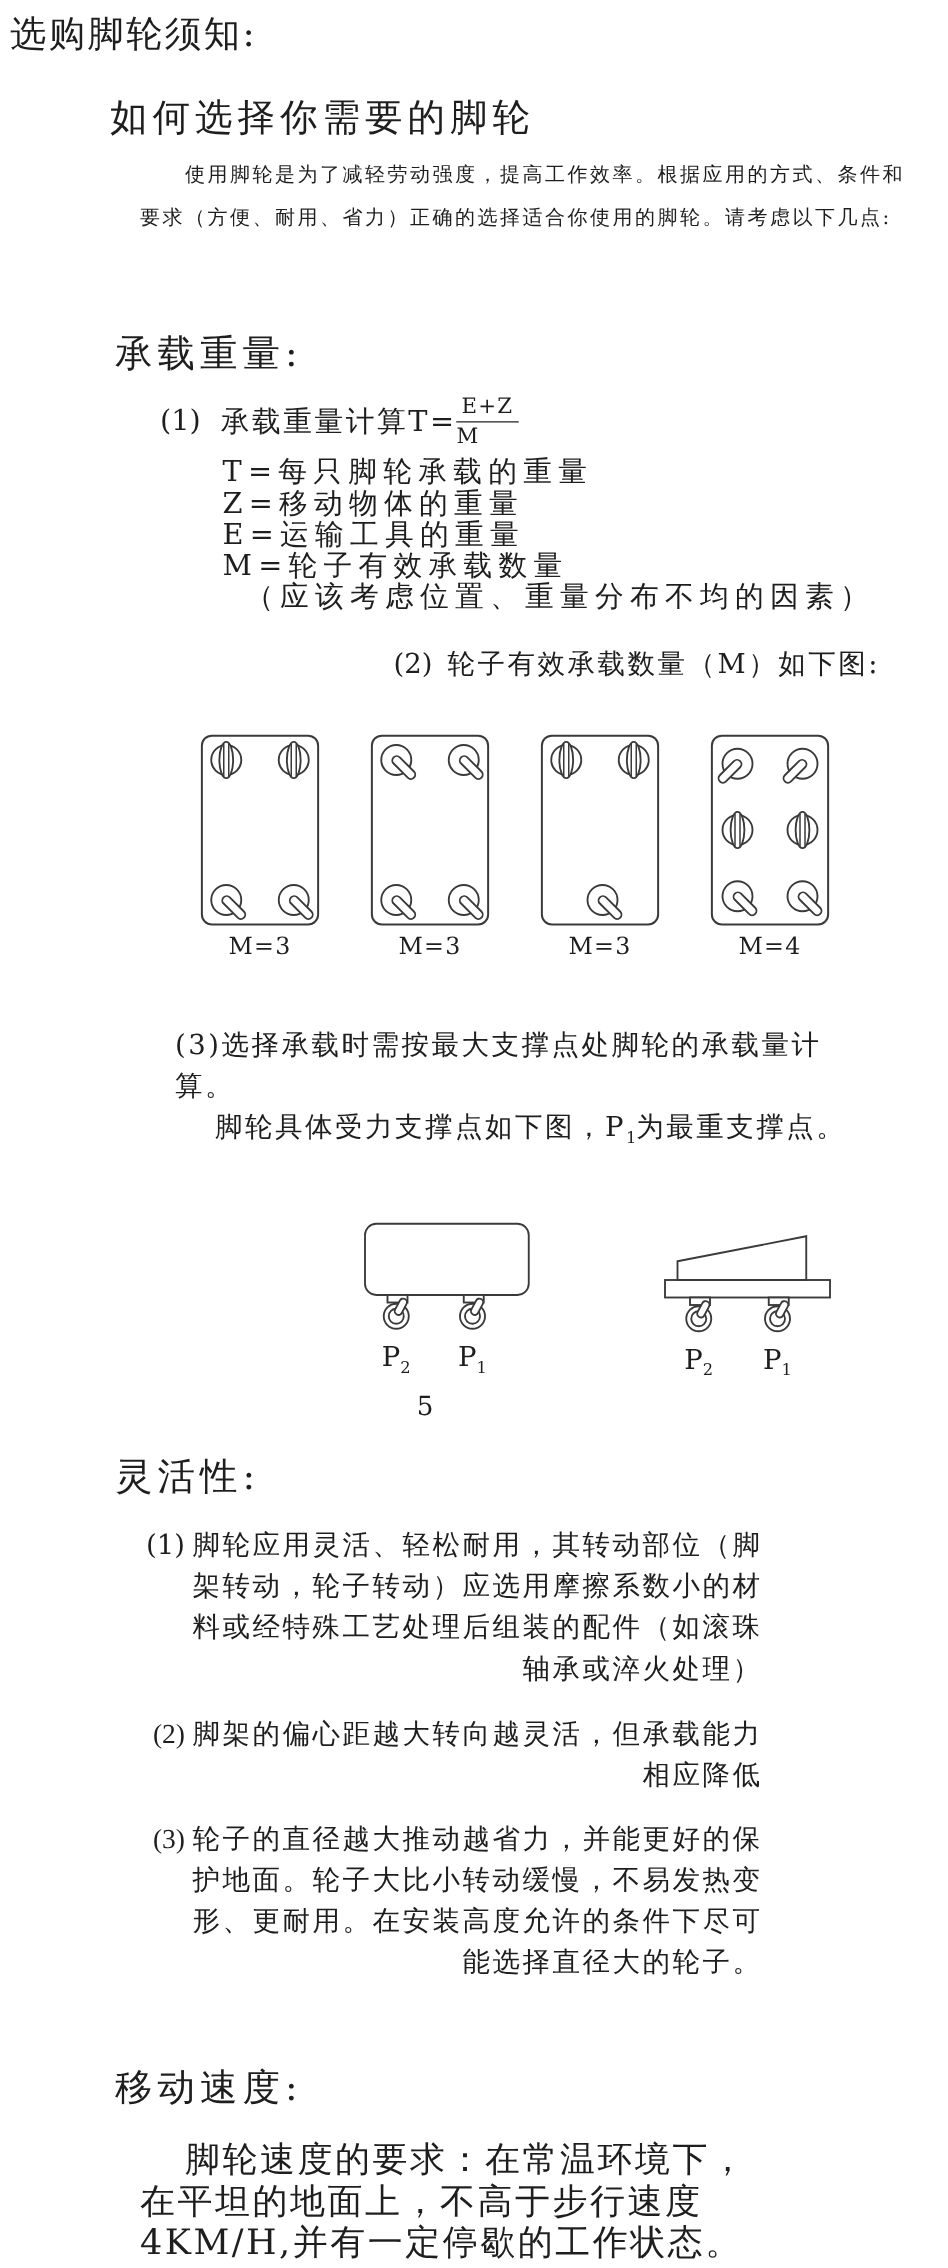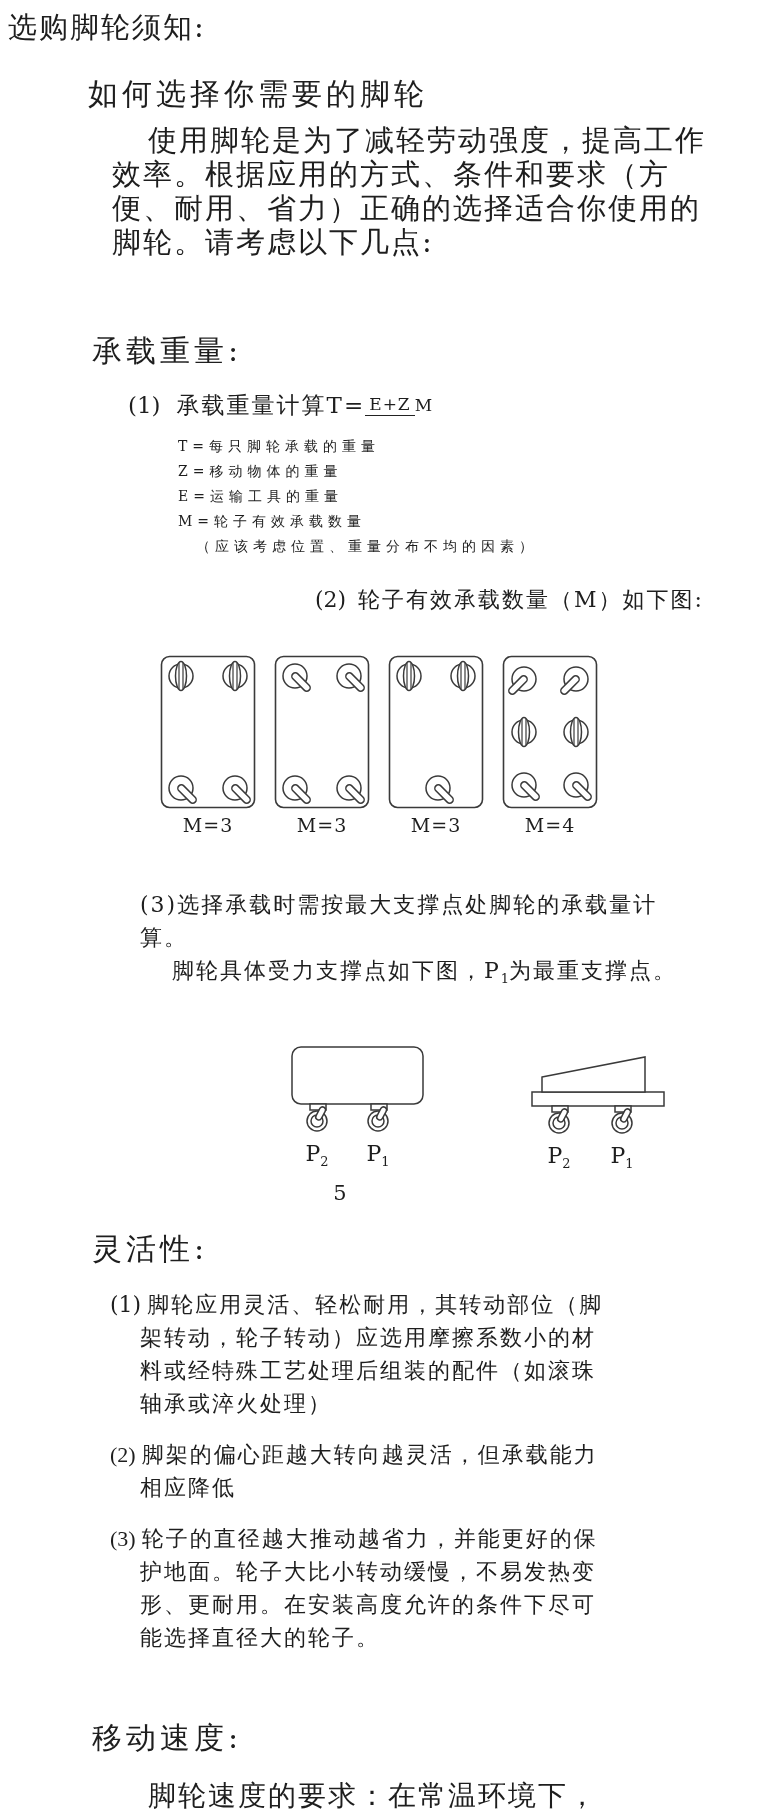--- a/index.html
+++ b/index.html
@@ -5,47 +5,47 @@
   html,body{margin:0;padding:0;}
   body{
     width:758px;height:1814px;background:#ffffff;color:#1e1e1e;
     font-family:"DejaVu Serif","Liberation Serif",serif;
     overflow:hidden;
   }
   .doc{position:relative;width:704px;height:1814px;padding-top:8px;box-sizing:border-box;}
   .doc-title{font-size:29px;letter-spacing:2px;margin:0 0 0 8px;font-weight:normal;}
   .intro-heading{font-size:30px;letter-spacing:4px;margin:26px 16px 0 88px;font-weight:normal;}
   .intro-body{
-    font-size:29px;letter-spacing:2px;line-height:34px;
+    font-size:16px;letter-spacing:2px;line-height:34px;
     margin:8px 0 0 112px;width:618px;text-indent:36px;
   }
   .sec-heading{font-size:30px;letter-spacing:4px;font-weight:normal;margin:0;}
   .load-heading{margin:72px 0 0 92px;}
   .formula-row{display:flex;align-items:center;margin:8px 0 0 128px;font-size:23px;letter-spacing:2px;height:50px;}
   .formula-row .marker{margin-right:16px;letter-spacing:0;}
-  .fraction{display:inline-flex;flex-direction:row;font-size:17px;letter-spacing:1px;line-height:1.2;vertical-align:middle;}
+  .fraction{display:inline-flex;flex-direction:column;font-size:17px;letter-spacing:1px;line-height:1.2;vertical-align:middle;}
   .fraction .num{border-bottom:1.5px solid #222;padding:0 4px 1px 4px;}
   .fraction .den{padding-top:1px;}
-  .defs{margin:4px 0 0 178px;font-size:14px;letter-spacing:5px;line-height:25px;}
+  .defs{margin:4px 0 0 178px;font-size:23px;letter-spacing:5px;line-height:25px;}
   .defs-note{padding-left:18px;}
   .item-line{font-size:22px;letter-spacing:2px;line-height:34px;}
   .wheel-count-line{margin:24px 0 0 143px;text-align:right;}
   .wheel-count-line .marker{margin-right:12px;letter-spacing:0;}
-  .figures-row{display:flex;margin:38px 0 0 160px;gap:18px;}
+  .figures-row{display:flex;margin:38px 0 0 160px;gap:40px;}
   .figure{width:96px;text-align:center;}
   .figure svg{display:block;}
   .figure-label{font-size:19px;letter-spacing:1px;margin-top:5px;}
   .support-item{margin:52px 0 0 140px;font-size:22px;letter-spacing:2px;line-height:33px;}
   .support-item .cont{padding-left:32px;}
   sub.inline-sub{font-size:13px;letter-spacing:0;}
   .support-figures{display:flex;margin:44px 0 0 199px;gap:40px;justify-content:flex-end;}
   .page-number{margin-top:2px;width:680px;text-align:center;font-size:21px;}
   .flex-heading{margin:24px 0 0 92px;}
   .flex-list{margin:18px 0 0 110px;}
-  .flex-item{font-size:22px;letter-spacing:2px;line-height:33px;width:470px;padding-left:30px;text-indent:-30px;}
+  .flex-item{font-size:22px;letter-spacing:2px;line-height:33px;width:470px;padding-left:30px;text-indent:-30px;text-align:right;}
   .flex-item .marker{letter-spacing:0;margin-right:6px;}
   .flex-item + .flex-item{margin-top:18px;font-family:Liberation Serif, serif;}
   .speed-heading{margin:64px 0 0 92px;}
   .speed-body{font-size:28px;letter-spacing:2px;line-height:33px;margin:20px 0 0 112px;width:505px;text-indent:36px;}
   svg .ln{fill:#ffffff;stroke:#3a3a3a;stroke-width:1.5;}
   svg text{font-family:"DejaVu Serif","Liberation Serif",serif;fill:#1e1e1e;}
   .plabel{font-size:22px;}
   .psub{font-size:13px;}
 </style>
 </head>

